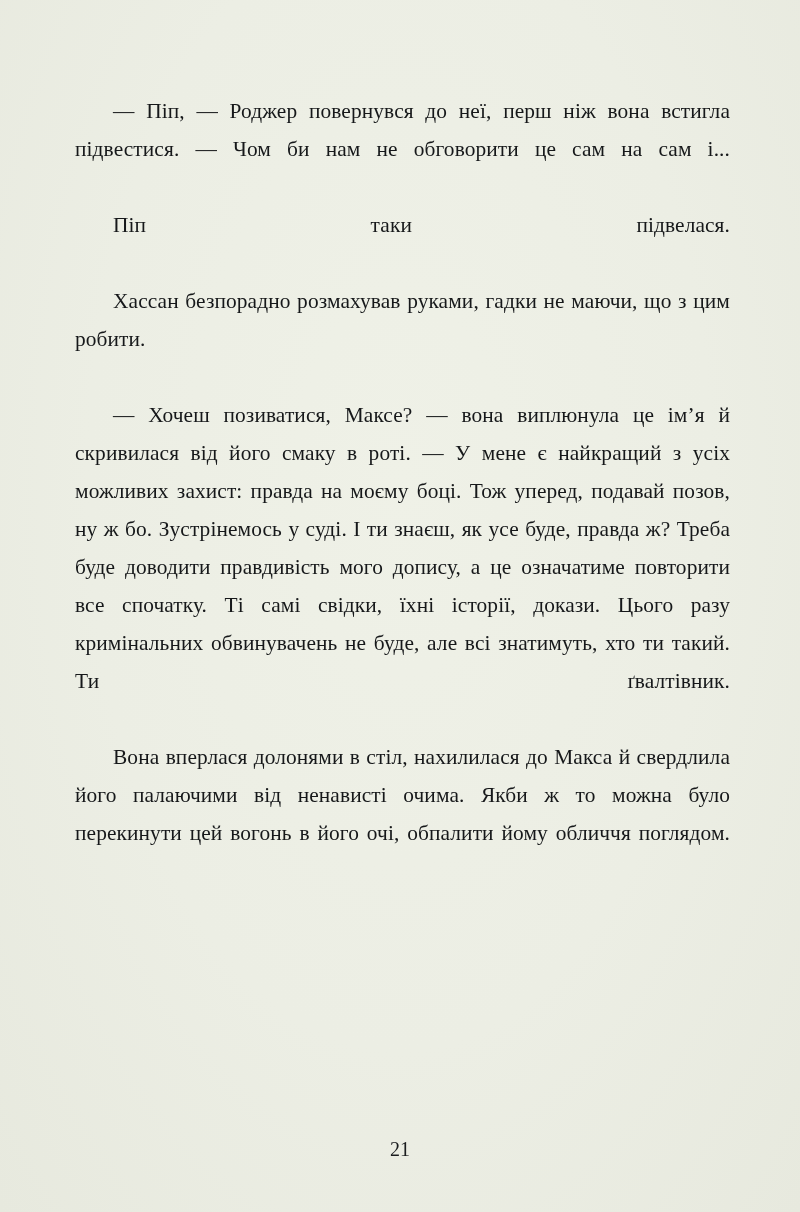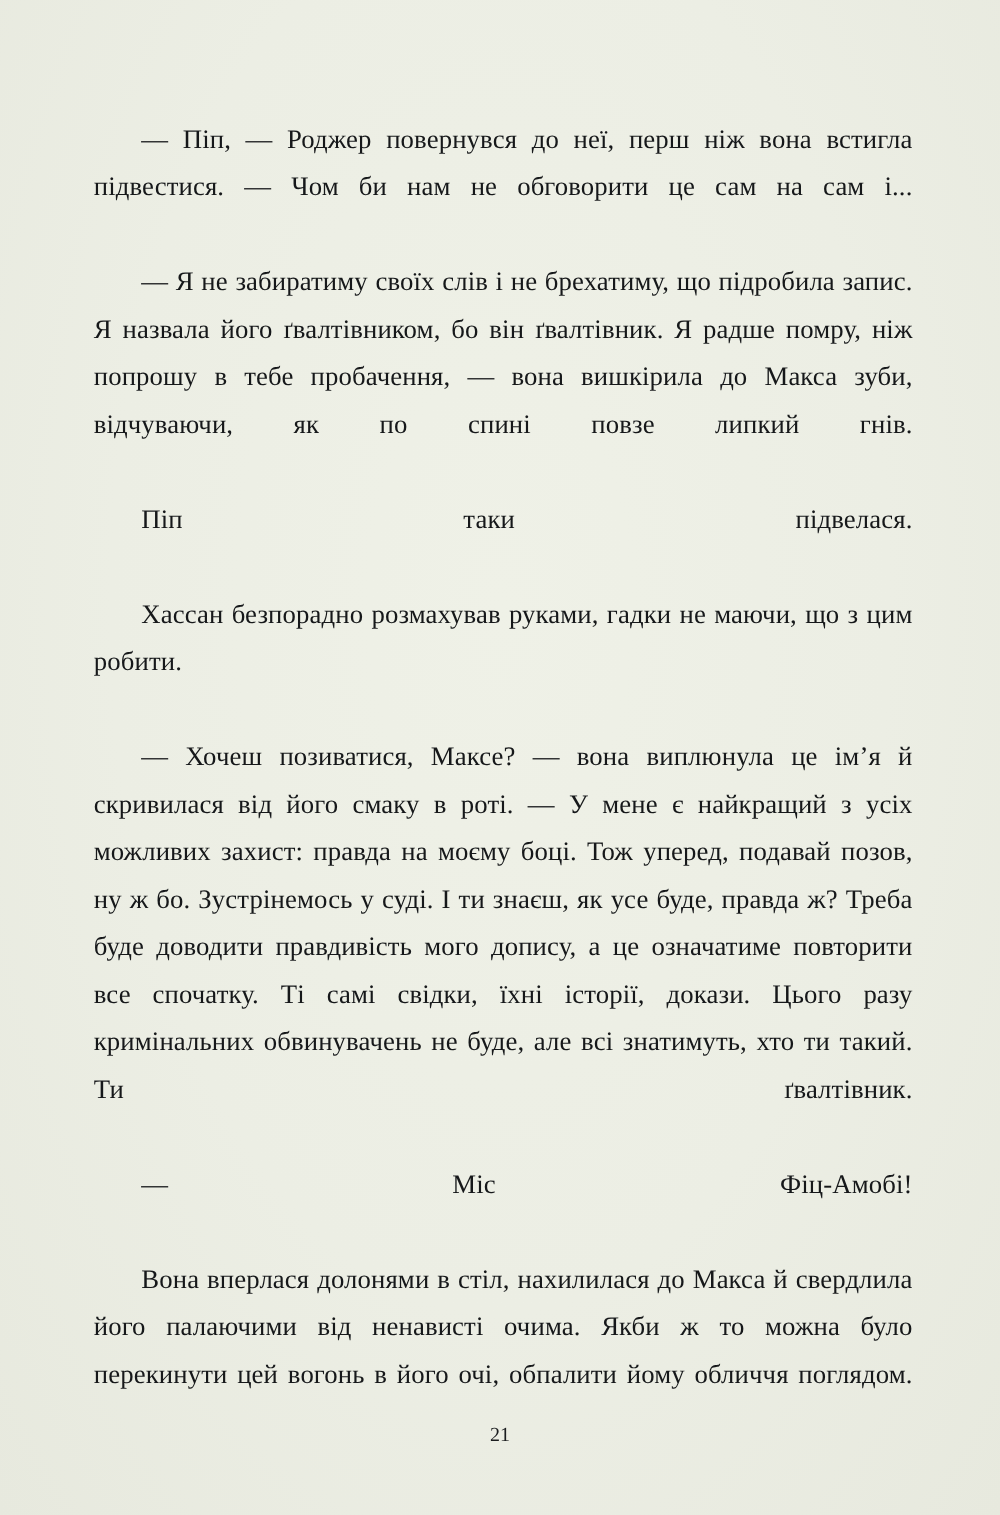--- a/index.html
+++ b/index.html
@@ -49,38 +49,36 @@
     content: "";
     display: inline-block;
     width: 100%;
   }
   .folio {
     position: absolute;
     left: 0;
     right: 0;
     top: 1137px;
     text-align: center;
-    font-size: 16px;
+    font-size: 20px;
     line-height: 24px;
     color: #1b1d1f;
   }
 </style>
 </head>
 <body>
 
 <div class="paper"></div>
 
 <div class="page">
 
   <div class="textblock">
     <p class="para">— Піп, — Роджер повернувся до неї, перш ніж вона встигла підвестися. — Чом би нам не обговорити це сам на сам і...</p>
-    <p class="para">— Я не забиратиму своїх слів і не брехатиму, що підробила запис. Я назвала його ґвалтівником, бо він ґвалтівник. Я радше помру, ніж попрошу в тебе пробачення, — вона вишкірила до Макса зуби, відчуваючи, як по спині повзе липкий гнів.</p>
     <p class="para">Піп таки підвелася.</p>
     <p class="para">Хассан безпорадно розмахував руками, гадки не маючи, що з цим робити.</p>
     <p class="para">— Хочеш позиватися, Максе? — вона виплюнула це ім’я й скривилася від його смаку в роті. — У мене є найкращий з усіх можливих захист: правда на моєму боці. Тож уперед, подавай позов, ну ж бо. Зустрінемось у суді. І ти знаєш, як усе буде, правда ж? Треба буде доводити правдивість мого допису, а це означатиме повторити все спочатку. Ті самі свідки, їхні історії, докази. Цього разу кримінальних обвинувачень не буде, але всі знатимуть, хто ти такий. Ти ґвалтівник.</p>
-    <p class="para">— Міс Фіц-Амобі!</p>
     <p class="para">Вона вперлася долонями в стіл, нахилилася до Макса й свердлила його палаючими від ненависті очима. Якби ж то можна було перекинути цей вогонь в його очі, обпалити йому обличчя поглядом.</p>
 
   </div>
 
   <div class="folio">21</div>
 
 </div>
 
 </body></html>

